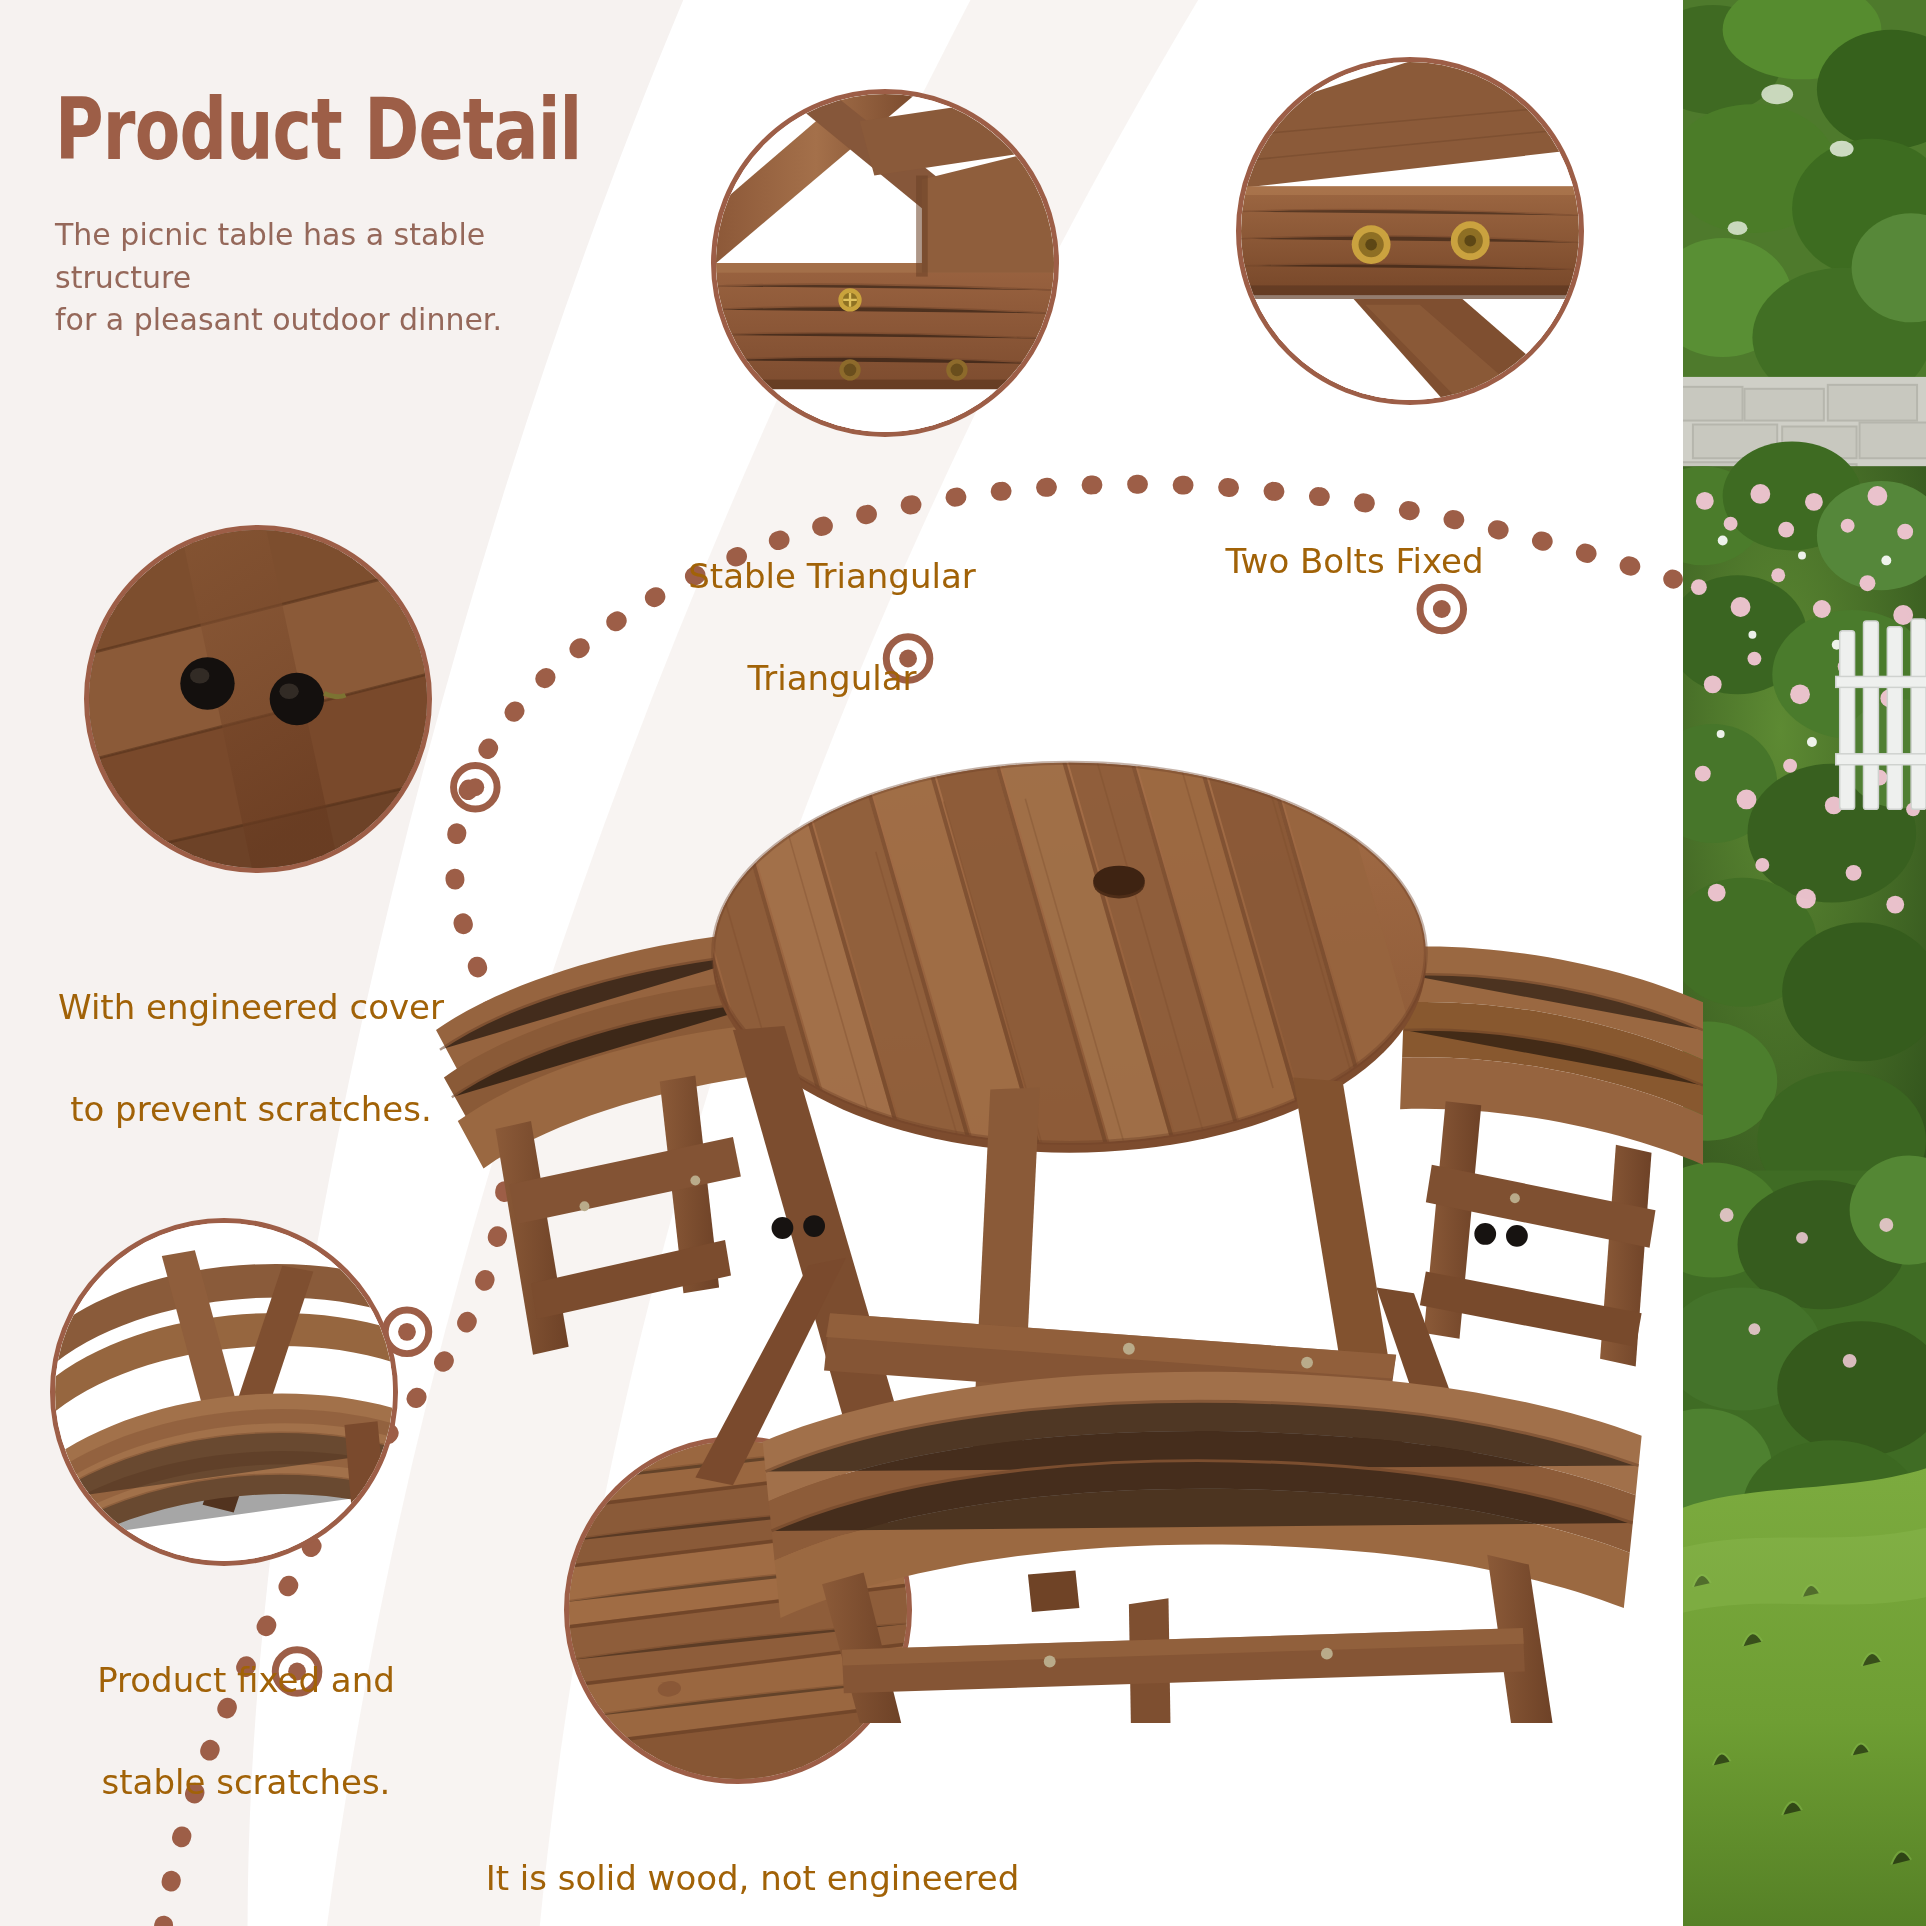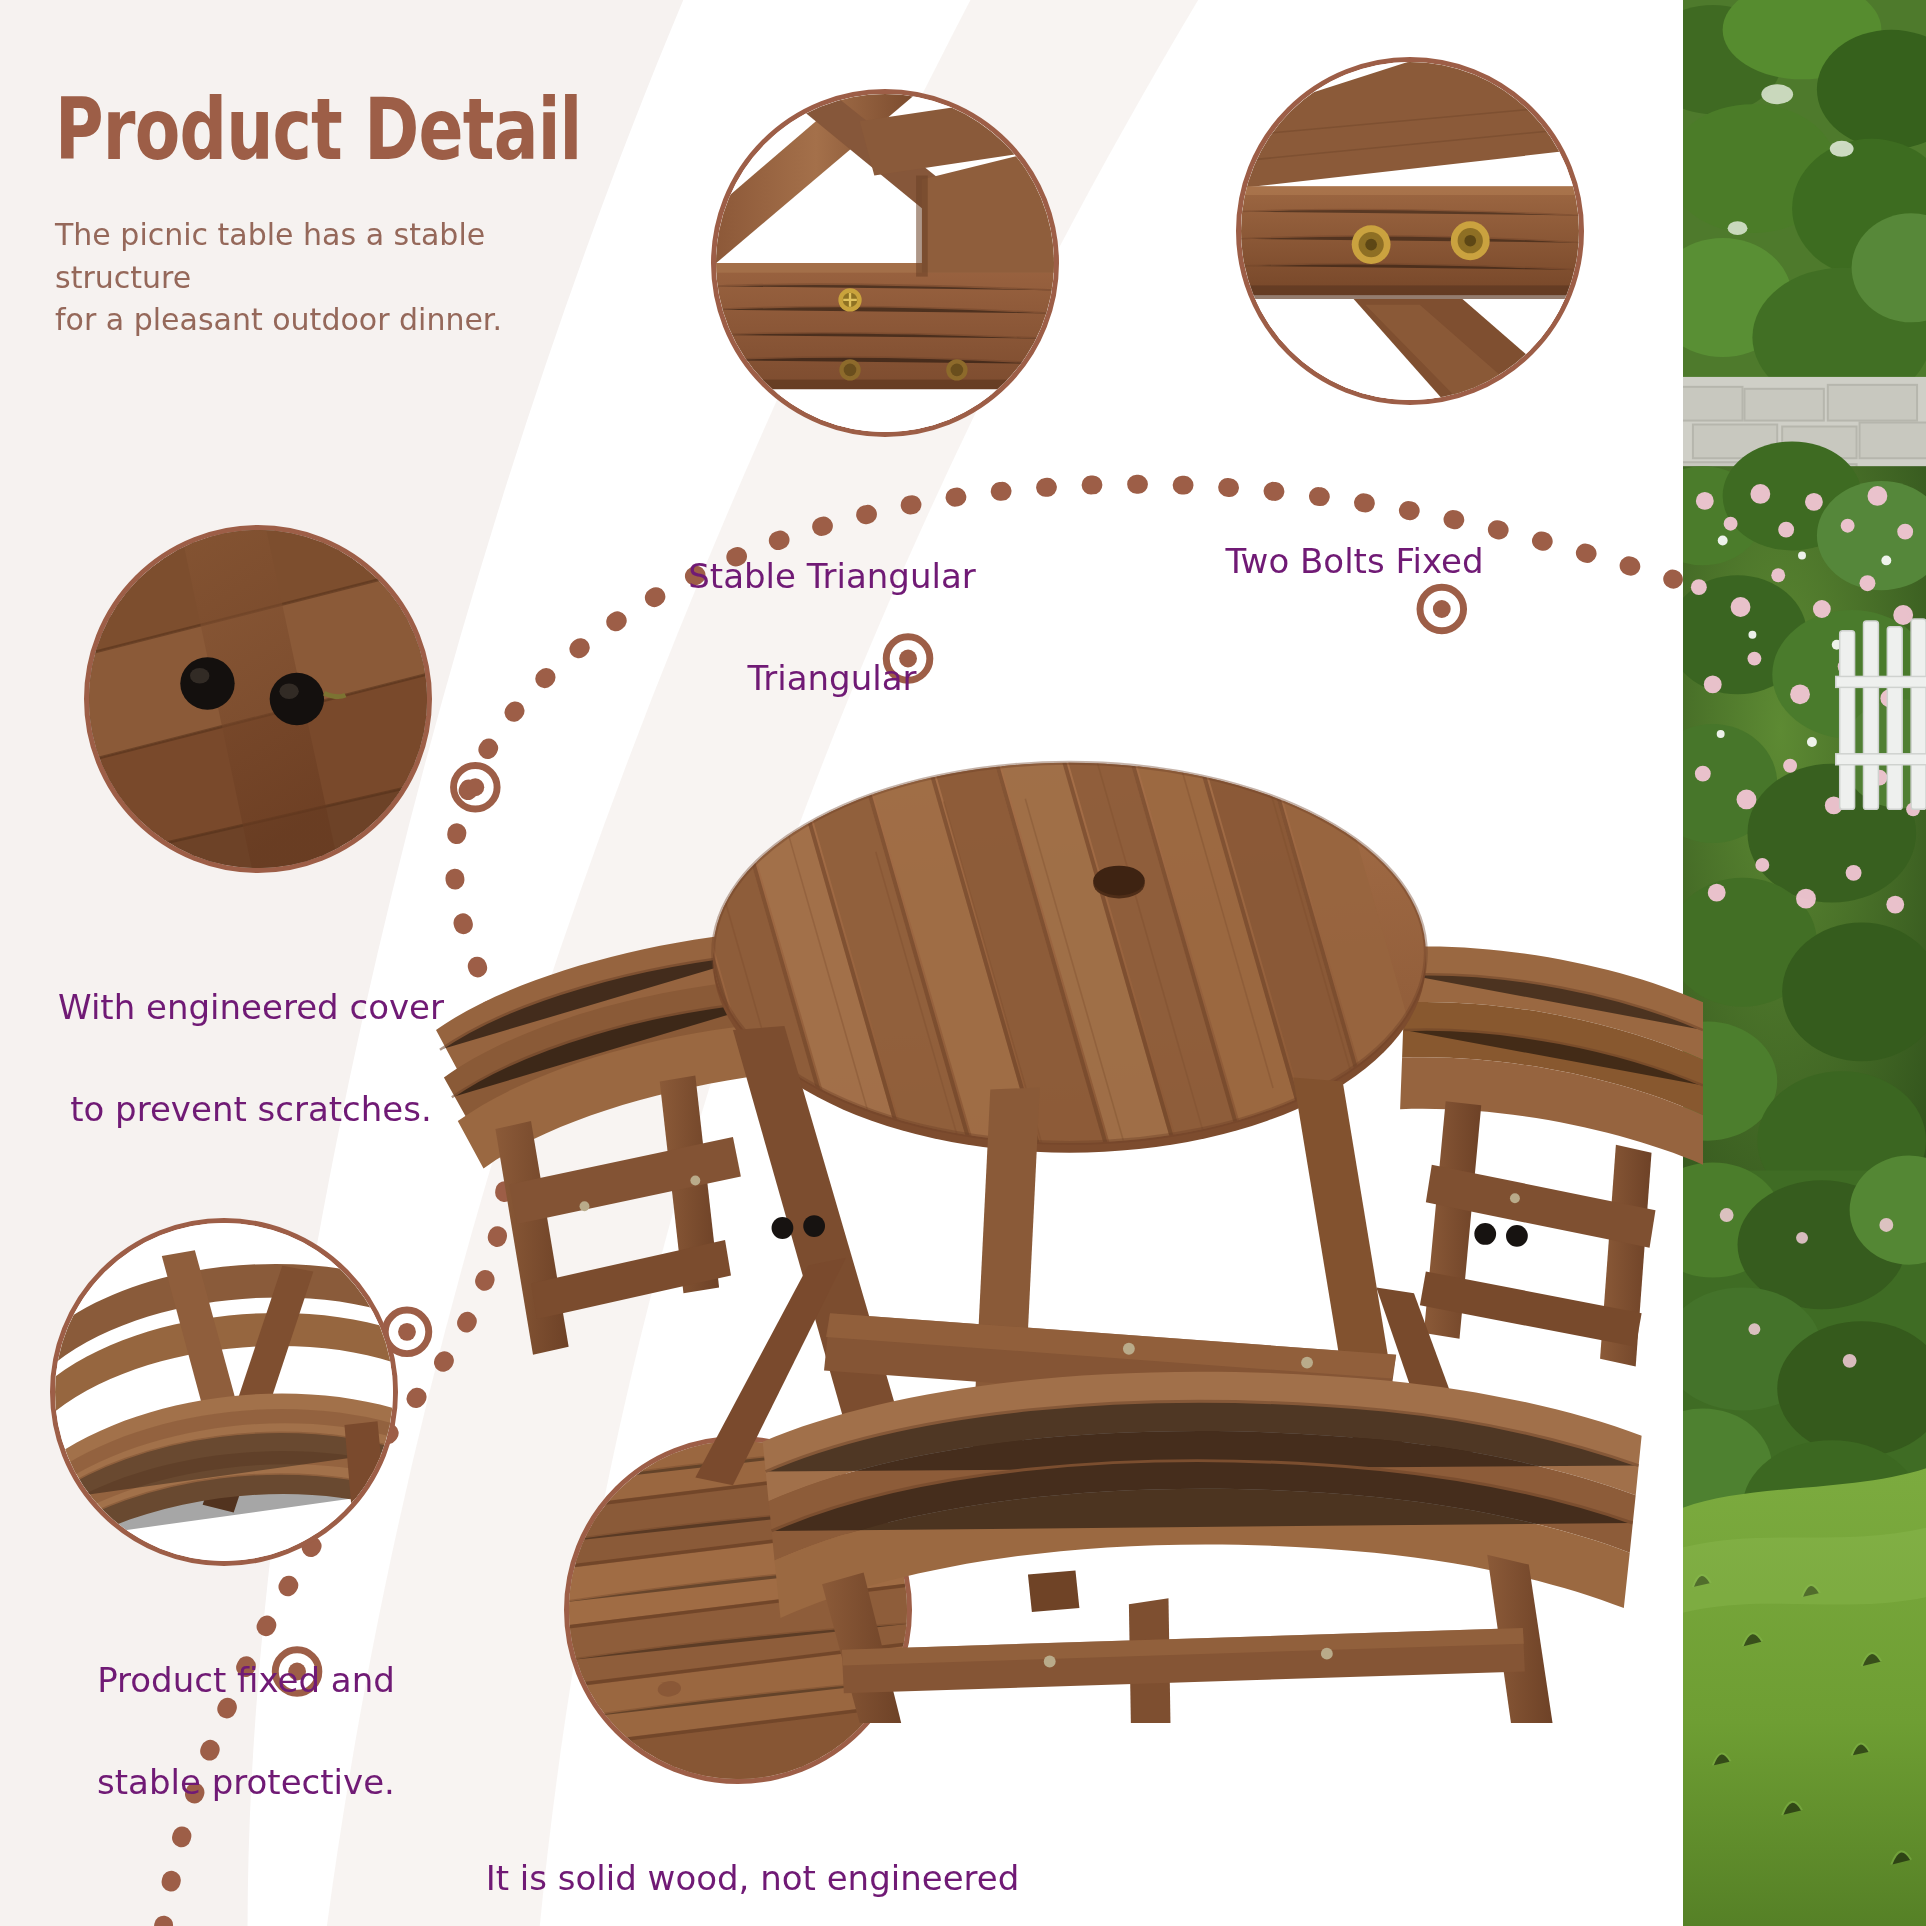--- a/index.html
+++ b/index.html
@@ -56,21 +56,21 @@
     overflow:hidden;
     background:#ffffff;
   }
   .circ-img { position:absolute; inset:-2px; }
 
   
   .caption {
     position:absolute;
     font-size:34px;
     line-height:1.5;
-    color:#701a75;
+    color:#a16207;
     text-align:center;
     font-family:"DejaVu Sans", sans-serif;
     white-space:pre-line;
   }
 
   
   .dots-layer { position:absolute; inset:0; pointer-events:none; }
 
   
   .product-image {
@@ -450,21 +450,21 @@
         <path d="M -10 288 C 90 216, 250 200, 362 236"></path>
         <path d="M -10 330 C 90 258, 250 244, 362 278"></path>
       </g>
 
       <polygon points="300,210 334,206 348,352 312,352" fill="#7a4a2d"></polygon>
       <circle cx="318" cy="302" r="7" fill="#b9ab8a"></circle>
     </svg>
   </div>
   <div class="caption" style="left:48px; top:1604px; width:396px;">
     <div>Product fixed and</div>
-    <div>stable protective.</div>
+    <div>stable scratches.</div>
   </div>
 
   <div class="detail-circle" style="left:564px; top:1436px; width:348px; height:348px;">
     <svg class="circ-img" viewBox="0 0 352 352" preserveAspectRatio="xMidYMid slice">
       <rect width="352" height="352" fill="#8b5b39"></rect>
       <g>
         <rect x="-20" y="-10" width="392" height="58" fill="#9a6740" transform="rotate(-7 176 176)"></rect>
         <rect x="-20" y="52" width="392" height="56" fill="#8a5a38" transform="rotate(-7 176 176)"></rect>
         <rect x="-20" y="112" width="392" height="58" fill="#a06c44" transform="rotate(-7 176 176)"></rect>
         <rect x="-20" y="174" width="392" height="56" fill="#8e5d3a" transform="rotate(-7 176 176)"></rect>

